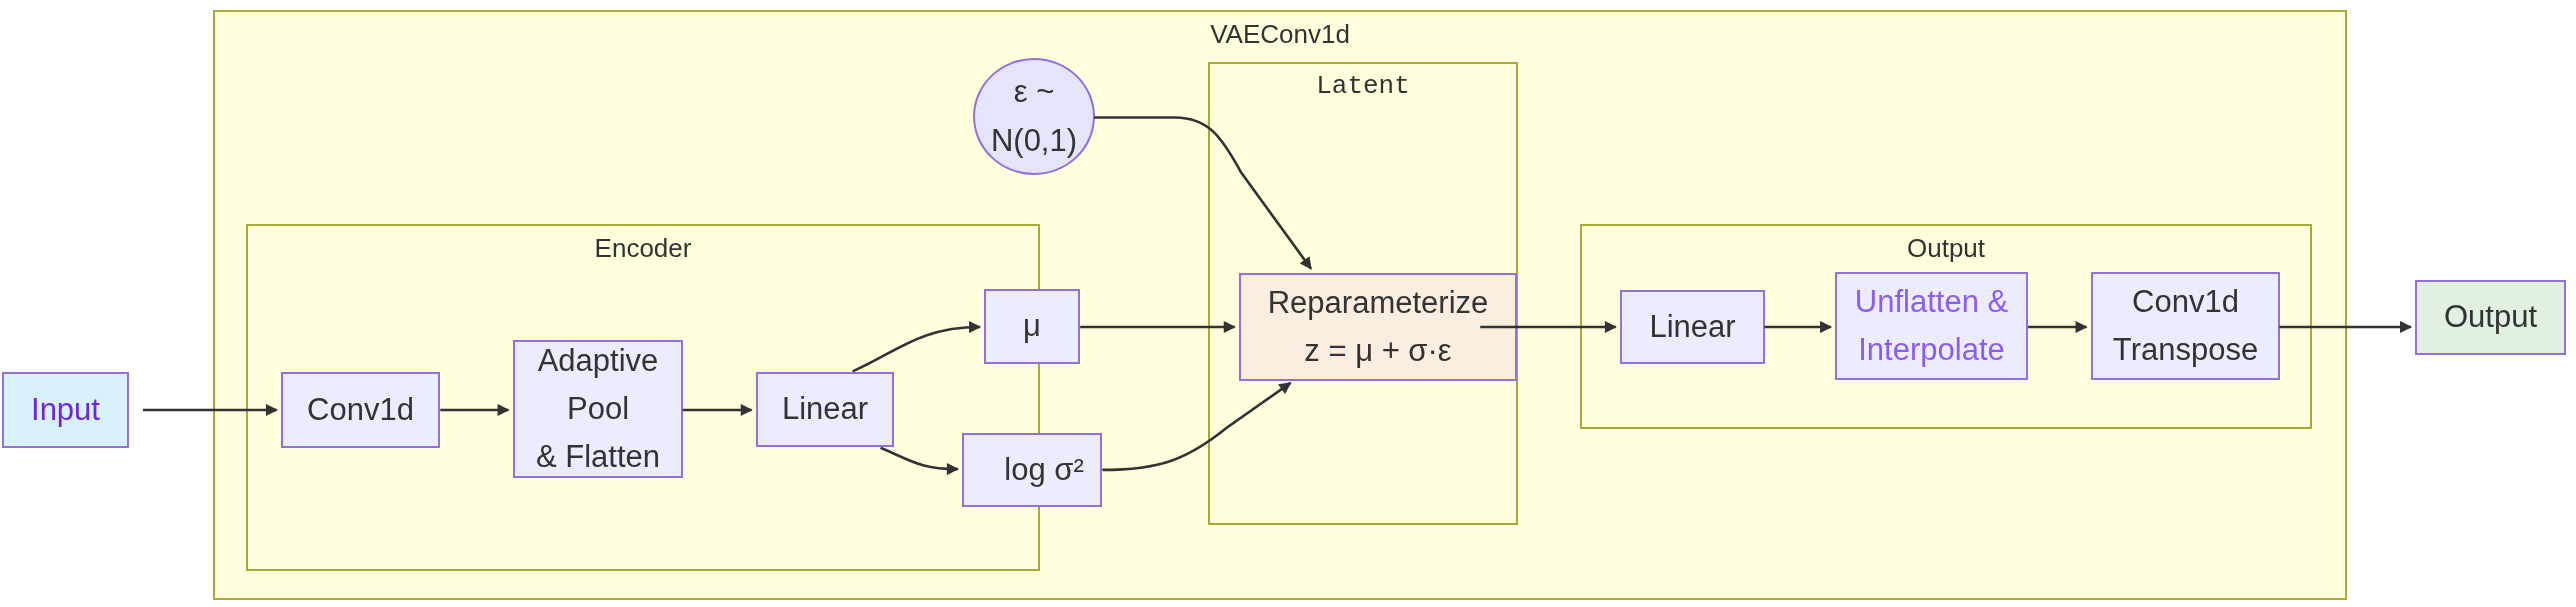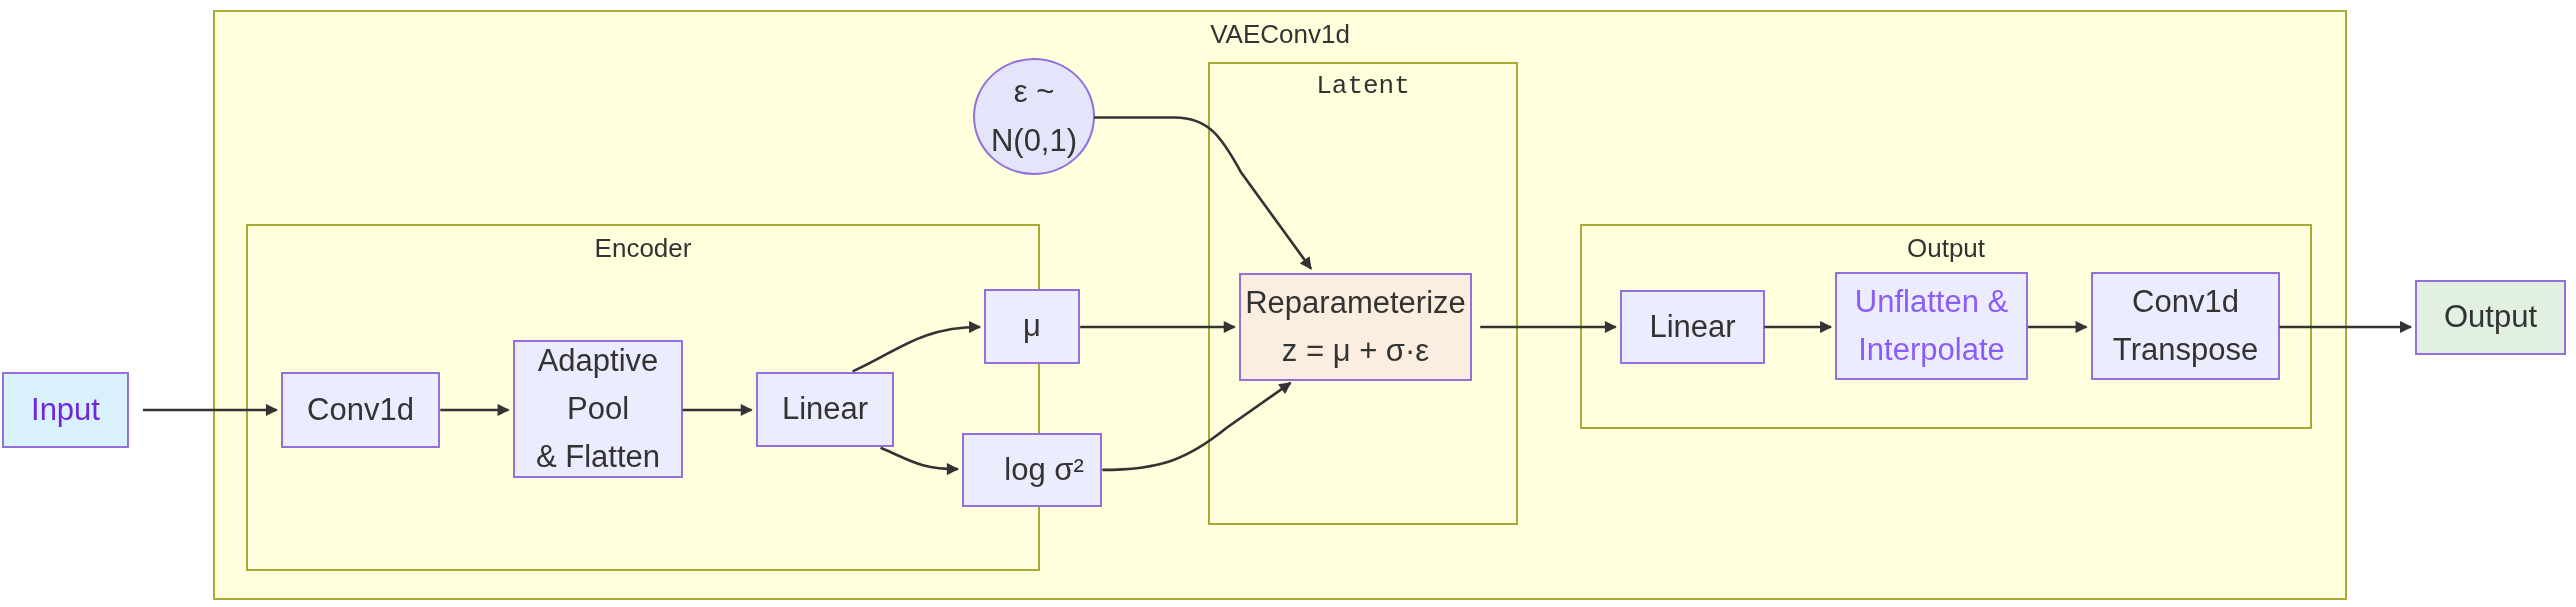--- a/index.html
+++ b/index.html
@@ -80,21 +80,21 @@
   <div id="nodes">
       <div class="node" style="left: 2px; top: 372px; width: 127px; height: 76px; background: rgb(217, 241, 251); border-color: rgb(147, 112, 219); color: #6d28d9;">Input</div>
       <div class="node" style="left: 281px; top: 372px; width: 159px; height: 76px; background: rgb(236, 236, 255); border-color: rgb(147, 112, 219); color: rgb(51, 51, 51);">Conv1d</div>
       <div class="node" style="left: 513px; top: 340px; width: 170px; height: 138px; background: rgb(236, 236, 255); border-color: rgb(147, 112, 219); color: rgb(51, 51, 51);">Adaptive
 Pool
 &amp; Flatten</div>
       <div class="node" style="left: 756px; top: 372px; width: 138px; height: 75px; background: rgb(236, 236, 255); border-color: rgb(147, 112, 219); color: rgb(51, 51, 51);">Linear</div>
       <div class="node" style="left: 984px; top: 289px; width: 96px; height: 75px; background: rgb(236, 236, 255); border-color: rgb(147, 112, 219); color: rgb(51, 51, 51);">μ</div>
       <div class="node" style="left: 962px; top: 433px; width: 140px; height: 74px; background: rgb(236, 236, 255); border-color: rgb(147, 112, 219); color: rgb(51, 51, 51); padding-left: 24px;">log σ²</div>
       <div class="node ellipse" style="left: 973px; top: 58px; width: 122px; height: 117px; background: rgb(228, 228, 251); border-color: rgb(147, 112, 219); color: rgb(51, 51, 51);">ε ~ N(0,1)</div>
-      <div class="node" style="left: 1239px; top: 273px; width: 233px; height: 108px; background: rgb(251, 238, 224); border-color: rgb(147, 112, 219); color: rgb(51, 51, 51);">Reparameterize
+      <div class="node" style="left: 1239px; top: 273px; width: 278px; height: 108px; background: rgb(251, 238, 224); border-color: rgb(147, 112, 219); color: rgb(51, 51, 51);">Reparameterize
 z = μ + σ·ε</div>
       <div class="node" style="left: 1620px; top: 290px; width: 145px; height: 74px; background: rgb(236, 236, 255); border-color: rgb(147, 112, 219); color: rgb(51, 51, 51);">Linear</div>
       <div class="node" style="left: 1835px; top: 272px; width: 193px; height: 108px; background: rgb(236, 236, 255); border-color: rgb(147, 112, 219); color: #8b5cf6;">Unflatten &amp;
 Interpolate</div>
       <div class="node" style="left: 2091px; top: 272px; width: 189px; height: 108px; background: rgb(236, 236, 255); border-color: rgb(147, 112, 219); color: rgb(51, 51, 51);">Conv1d
 Transpose</div>
       <div class="node" style="left: 2415px; top: 280px; width: 151px; height: 75px; background: rgb(226, 240, 226); border-color: rgb(147, 112, 219); color: rgb(51, 51, 51);">Output</div>
     </div>
   <svg id="edge-layer" xmlns="http://www.w3.org/2000/svg" viewBox="0 0 3136 740" width="2576" height="608">
     <defs>

